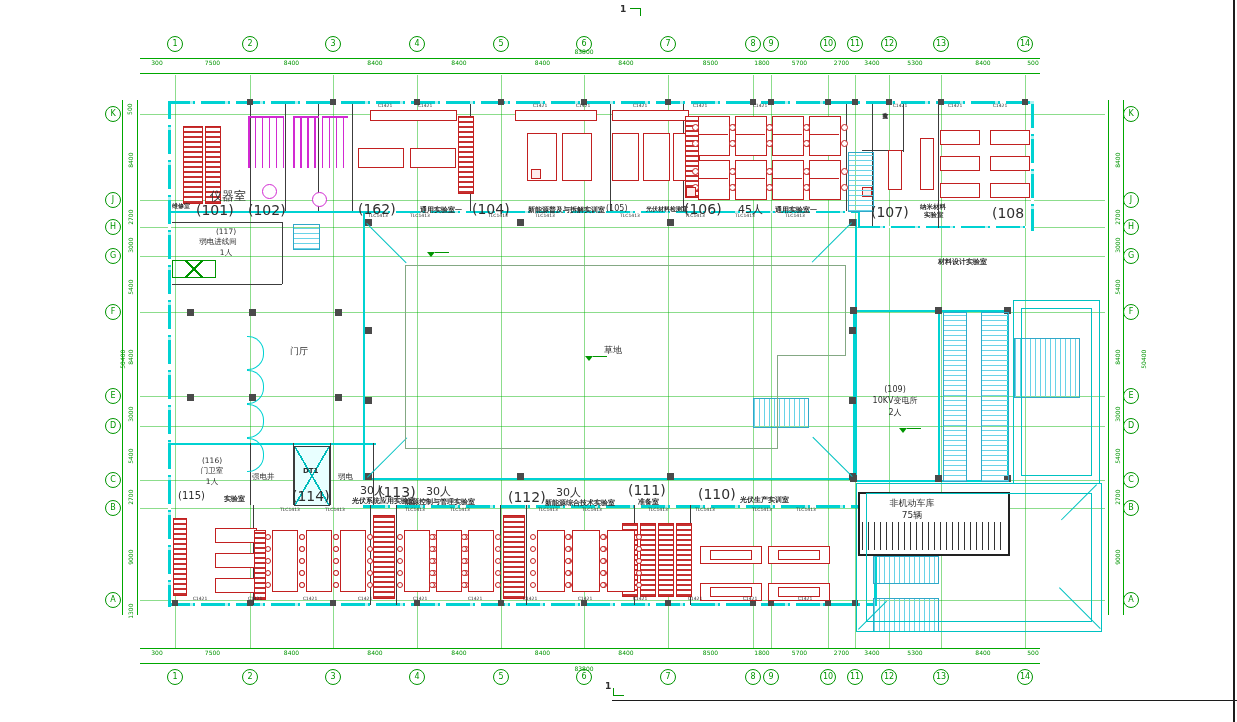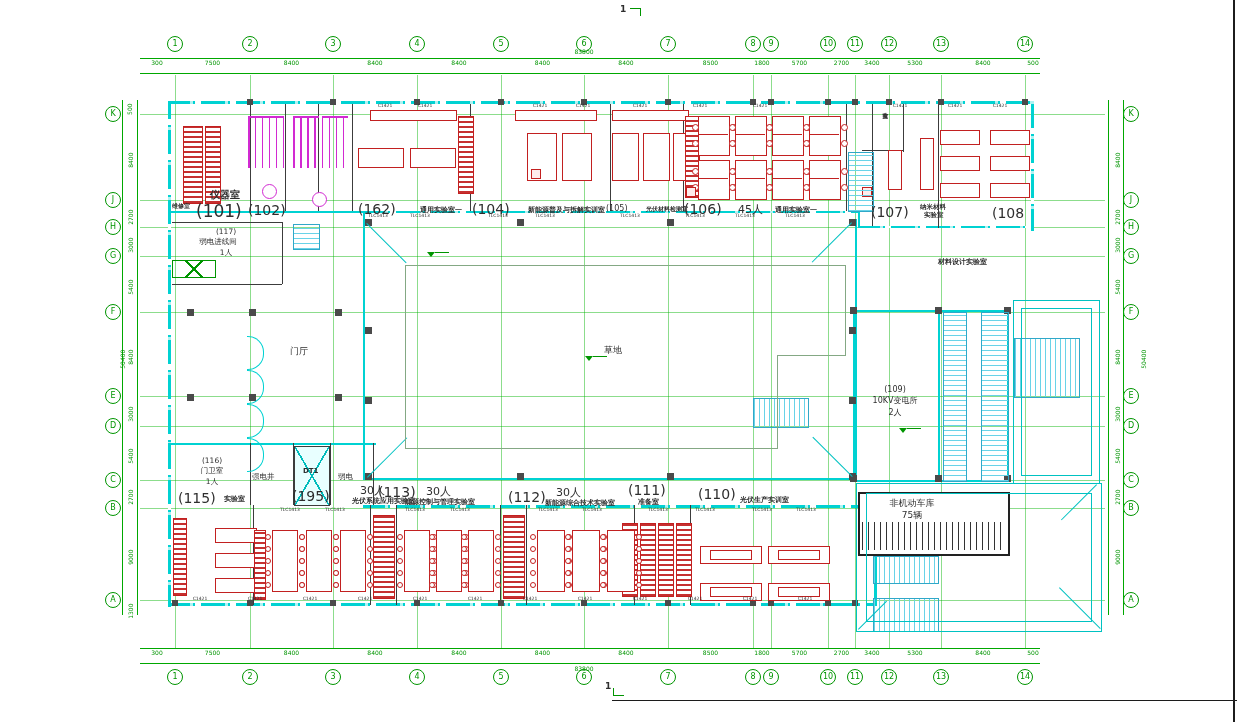--- a/index.html
+++ b/index.html
@@ -504,21 +504,21 @@
     <div class="abs scallop" style="left: 247px; top: 438px; width: 16px; height: 32px;"></div>
     <div class="abs xbox" style="left: 172px; top: 260px; width: 42px; height: 16px;"></div>
     <div class="abs elev" style="left: 294px; top: 446px; width: 34px; height: 58px;"></div>
     <div class="abs lbl" style="left: 303px; top: 468px; font-size: 7px; font-weight: bold;">DT1</div>
     <div class="abs lvl" style="left: 585px; top: 356px;"></div>
     <div class="abs " style="left: 593px; top: 356px; width: 14px; height: 1px; background: rgb(0, 149, 0);"></div>
     <div class="abs lvl" style="left: 899px; top: 428px;"></div>
     <div class="abs " style="left: 907px; top: 428px; width: 14px; height: 1px; background: rgb(0, 149, 0);"></div>
     <div class="abs lvl" style="left: 427px; top: 252px;"></div>
     <div class="abs " style="left: 435px; top: 252px; width: 14px; height: 1px; background: rgb(0, 149, 0);"></div>
-    <div class="abs lbl" style="left: 196px; top: 203px; font-size: 17px;">(101)</div>
+    <div class="abs lbl" style="left: 196px; top: 203px; font-size: 14px;">(101)</div>
     <div class="abs lbl" style="left: 248px; top: 203px; font-size: 14px;">(102)</div>
     <div class="abs lbl" style="left: 358px; top: 202px; font-size: 14px;">(162)</div>
     <div class="abs lbl" style="left: 420px; top: 207px; font-size: 7px; font-weight: bold;">通用实验室一</div>
     <div class="abs lbl" style="left: 472px; top: 202px; font-size: 14px;">(104)</div>
     <div class="abs lbl" style="left: 528px; top: 207px; font-size: 7px; font-weight: bold;">新能源普及与拆解实训室</div>
     <div class="abs lbl" style="left: 606px; top: 205px; font-size: 8px;">(105)</div>
     <div class="abs lbl" style="left: 646px; top: 206px; font-size: 6px; font-weight: bold;">光伏材料检测室</div>
     <div class="abs lbl" style="left: 684px; top: 202px; font-size: 14px;">(106)</div>
     <div class="abs lbl" style="left: 738px; top: 204px; font-size: 11px;">45人</div>
     <div class="abs lbl" style="left: 775px; top: 207px; font-size: 7px; font-weight: bold;">通用实验室一</div>
@@ -533,39 +533,39 @@
     <div class="abs lbl" style="left: 698px; top: 487px; font-size: 14px;">(110)</div>
     <div class="abs lbl" style="left: 740px; top: 497px; font-size: 7px; font-weight: bold;">光伏生产实训室</div>
     <div class="abs lbl" style="left: 628px; top: 483px; font-size: 14px;">(111)</div>
     <div class="abs lbl" style="left: 638px; top: 499px; font-size: 7px; font-weight: bold;">准备室</div>
     <div class="abs lbl" style="left: 508px; top: 490px; font-size: 14px;">(112)</div>
     <div class="abs lbl" style="left: 556px; top: 487px; font-size: 11px;">30人</div>
     <div class="abs lbl" style="left: 545px; top: 500px; font-size: 7px; font-weight: bold;">新能源综合技术实验室</div>
     <div class="abs lbl" style="left: 378px; top: 485px; font-size: 14px;">(113)</div>
     <div class="abs lbl" style="left: 426px; top: 486px; font-size: 11px;">30人</div>
     <div class="abs lbl" style="left: 405px; top: 499px; font-size: 7px; font-weight: bold;">能源控制与管理实验室</div>
-    <div class="abs lbl" style="left: 292px; top: 489px; font-size: 14px;">(195)</div>
+    <div class="abs lbl" style="left: 292px; top: 489px; font-size: 14px;">(114)</div>
     <div class="abs lbl" style="left: 360px; top: 485px; font-size: 11px;">30人</div>
     <div class="abs lbl" style="left: 352px; top: 498px; font-size: 7px; font-weight: bold;">光伏系统应用实验室</div>
-    <div class="abs lbl" style="left: 178px; top: 491px; font-size: 14px; text-align: center;">(115)</div>
+    <div class="abs lbl" style="left: 178px; top: 491px; font-size: 10px; text-align: center;">(115)</div>
     <div class="abs lbl" style="left: 224px; top: 496px; font-size: 7px; font-weight: bold;">实验室</div>
     <div class="abs lbl" style="left: 212px; top: 457px; font-size: 7.5px; transform: translateX(-50%);">(116)</div>
     <div class="abs lbl" style="left: 212px; top: 467px; font-size: 7.5px; transform: translateX(-50%);">门卫室</div>
     <div class="abs lbl" style="left: 212px; top: 478px; font-size: 7.5px; transform: translateX(-50%);">1人</div>
     <div class="abs lbl" style="left: 226px; top: 228px; font-size: 7.5px; transform: translateX(-50%);">(117)</div>
     <div class="abs lbl" style="left: 218px; top: 238px; font-size: 7.5px; transform: translateX(-50%);">弱电进线间</div>
     <div class="abs lbl" style="left: 226px; top: 249px; font-size: 7.5px; transform: translateX(-50%);">1人</div>
     <div class="abs lbl" style="left: 290px; top: 347px; font-size: 9px;">门厅</div>
     <div class="abs lbl" style="left: 604px; top: 346px; font-size: 9px;">草地</div>
     <div class="abs lbl" style="left: 912px; top: 499px; font-size: 9px; transform: translateX(-50%);">非机动车库</div>
     <div class="abs lbl" style="left: 912px; top: 511px; font-size: 9px; transform: translateX(-50%);">75辆</div>
     <div class="abs lbl" style="left: 252px; top: 473px; font-size: 7.5px;">强电井</div>
     <div class="abs lbl" style="left: 338px; top: 473px; font-size: 7.5px;">弱电</div>
     <div class="abs lbl" style="left: 882px; top: 108px; font-size: 5.5px; writing-mode: vertical-rl;">真空实验室</div>
-    <div class="abs lbl" style="left: 210px; top: 190px; font-size: 10px; font-weight: bold;">仪器室</div>
+    <div class="abs lbl" style="left: 210px; top: 190px; font-size: 12px; font-weight: normal;">仪器室</div>
     <div class="abs lbl" style="left: 172px; top: 203px; font-size: 6px; font-weight: bold;">维修室</div>
     <div class="abs lbl" style="left: 385px; top: 104px; font-size: 4.5px; transform: translateX(-50%);">C1421</div>
     <div class="abs lbl" style="left: 425px; top: 104px; font-size: 4.5px; transform: translateX(-50%);">C1421</div>
     <div class="abs lbl" style="left: 540px; top: 104px; font-size: 4.5px; transform: translateX(-50%);">C1421</div>
     <div class="abs lbl" style="left: 583px; top: 104px; font-size: 4.5px; transform: translateX(-50%);">C1421</div>
     <div class="abs lbl" style="left: 640px; top: 104px; font-size: 4.5px; transform: translateX(-50%);">C1421</div>
     <div class="abs lbl" style="left: 700px; top: 104px; font-size: 4.5px; transform: translateX(-50%);">C1421</div>
     <div class="abs lbl" style="left: 760px; top: 104px; font-size: 4.5px; transform: translateX(-50%);">C1421</div>
     <div class="abs lbl" style="left: 900px; top: 104px; font-size: 4.5px; transform: translateX(-50%);">C1421</div>
     <div class="abs lbl" style="left: 955px; top: 104px; font-size: 4.5px; transform: translateX(-50%);">C1421</div>

